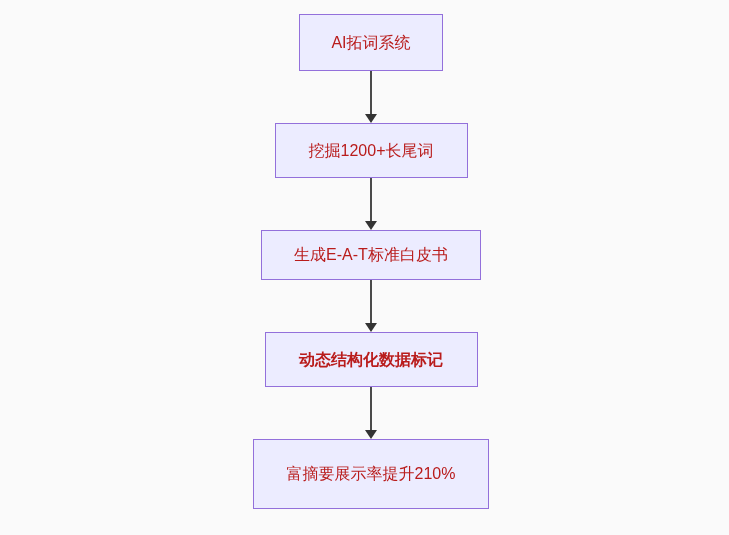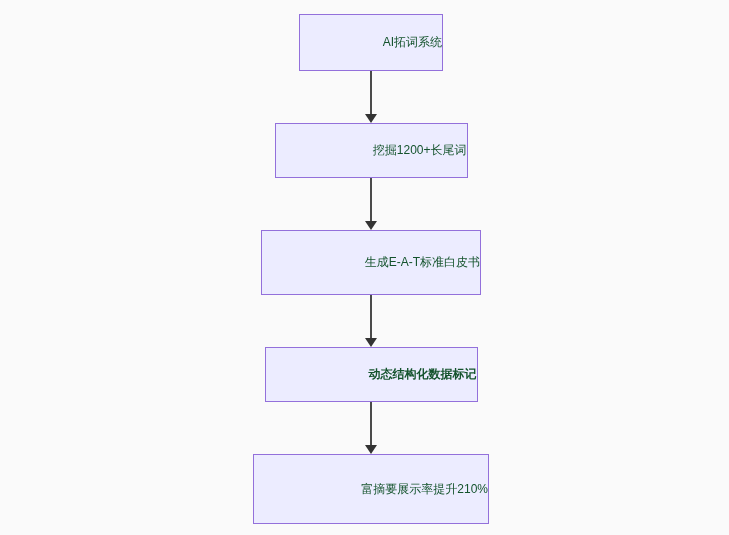--- a/index.html
+++ b/index.html
@@ -26,30 +26,30 @@
     display: flex;
     flex-direction: column;
     align-items: center;
   }
   .node {
     background: #ECECFF;
     border: 1px solid #9370DB;
     box-sizing: border-box;
     display: flex;
     align-items: center;
-    justify-content: flex-end;
-    color: #14532d;
-    font-size: 12px;
+    justify-content: center;
+    color: #b91c1c;
+    font-size: 16px;
     line-height: 1.2;
     text-align: center;
     white-space: nowrap;
   }
   .n1 { min-width: 144px; height: 57px; }
   .n2 { min-width: 193px; height: 55px; }
-  .n3 { min-width: 220px; height: 65px; }
+  .n3 { min-width: 220px; height: 50px; }
   .n4 { min-width: 213px; height: 55px; font-weight: bold; }
   .n5 { min-width: 236px; height: 70px; }
   .arrow {
     height: 52px;
     display: flex;
     flex-direction: column;
     align-items: center;
   }
   .arrow .line {
     width: 2px;

